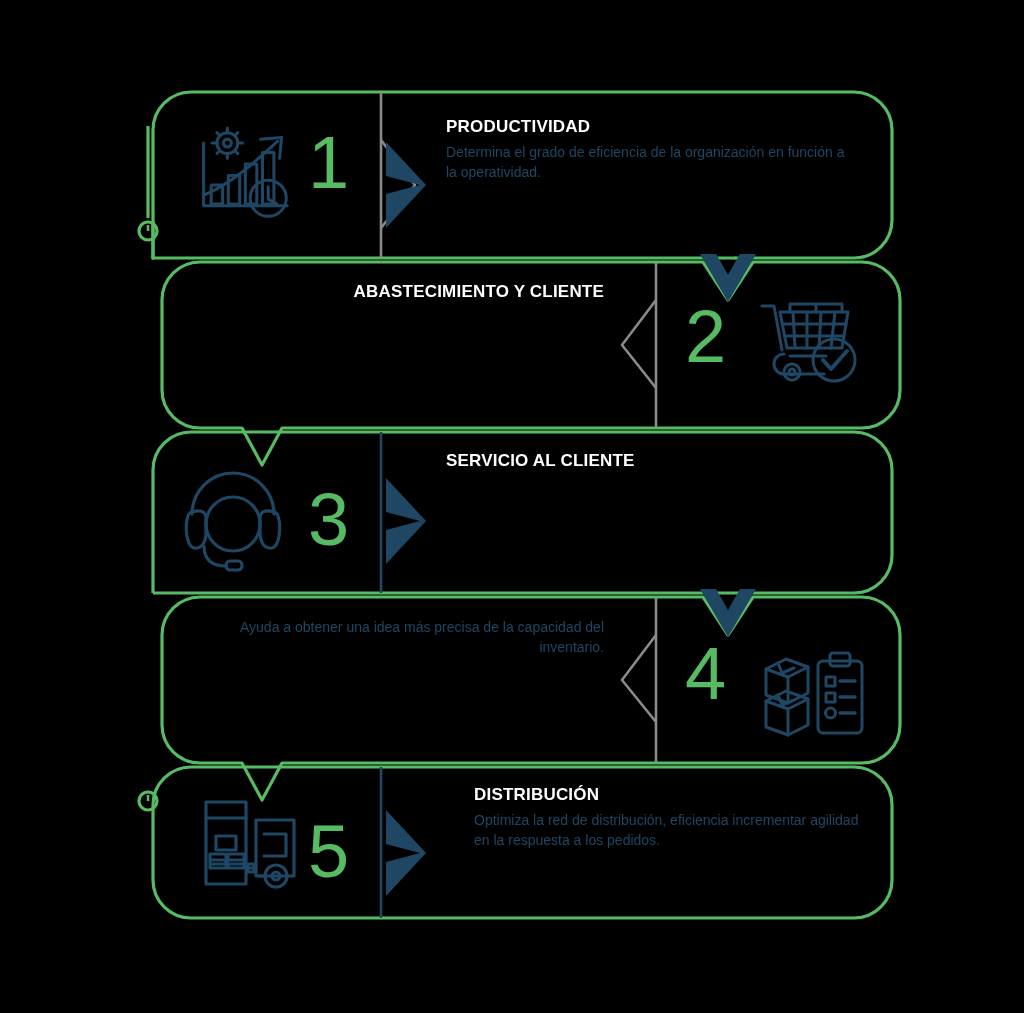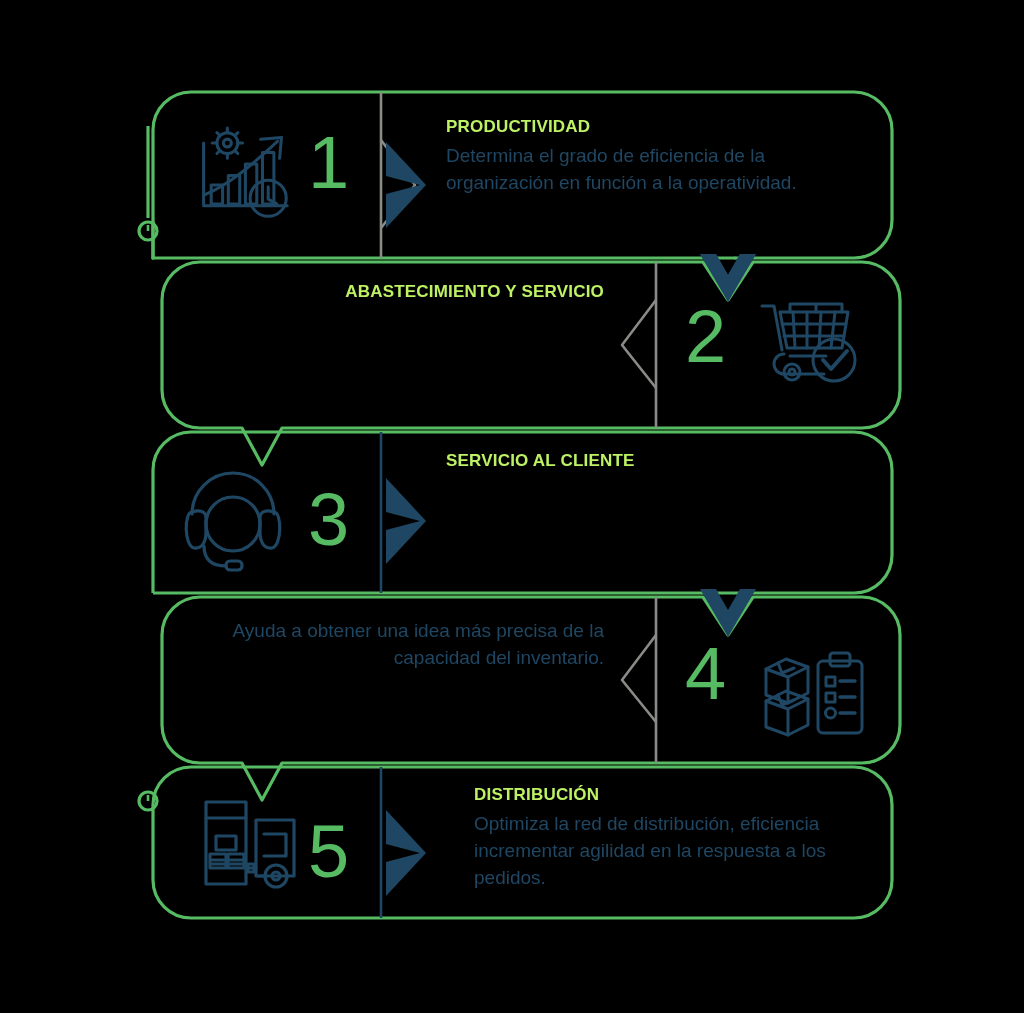--- a/index.html
+++ b/index.html
@@ -10,25 +10,25 @@
     position:relative;overflow:hidden;
   }
   #stage{position:absolute;inset:0;width:1024px;height:1013px;}
   #stage svg{position:absolute;left:0;top:0;}
 
   .htmlLayer{position:absolute;left:0;top:0;width:1024px;height:1013px;pointer-events:none;}
 
   .card-text{position:absolute;pointer-events:auto;}
   .card-title{
     font-size:17px;font-weight:bold;letter-spacing:.2px;
-    color:#bef264;margin:0 0 6px 0;line-height:1.1;
+    color:#ffffff;margin:0 0 6px 0;line-height:1.1;
     font-family:"Liberation Sans", sans-serif;
   }
   .card-desc{
-    font-size:19px;color:#1f4763;line-height:1.42;margin:0;
+    font-size:14px;color:#1f4763;line-height:1.42;margin:0;
     font-family:"Liberation Sans", sans-serif;
   }
   .align-left{text-align:left;}
   .align-right{text-align:right;}
 
   .step-num{
     position:absolute;color:#57bb63;
     font-size:74px;line-height:1;font-weight:400;
     font-family:"Liberation Sans", sans-serif;
     pointer-events:auto;
@@ -218,21 +218,21 @@
   <div class="htmlLayer">
 
     <div class="step-num" style="left:308px;top:126px;">1</div>
     <div class="card-text align-left" style="left:446px;top:118px;width:400px;">
       <div class="card-title">PRODUCTIVIDAD</div>
       <div class="card-desc">Determina el grado de eficiencia de la organización en función a la operatividad.</div>
     </div>
 
     <div class="step-num" style="left:685px;top:300px;">2</div>
     <div class="card-text align-right" style="left:200px;top:283px;width:404px;">
-      <div class="card-title">ABASTECIMIENTO Y SERVICIO</div>
+      <div class="card-title">ABASTECIMIENTO Y CLIENTE</div>
     </div>
 
     <div class="step-num" style="left:308px;top:483px;">3</div>
     <div class="card-text align-left" style="left:446px;top:452px;width:400px;">
       <div class="card-title">SERVICIO AL CLIENTE</div>
     </div>
 
     <div class="step-num" style="left:685px;top:637px;">4</div>
     <div class="card-text align-right" style="left:200px;top:618px;width:404px;">
       <div class="card-desc">Ayuda a obtener una idea más precisa de la capacidad del inventario.</div>

